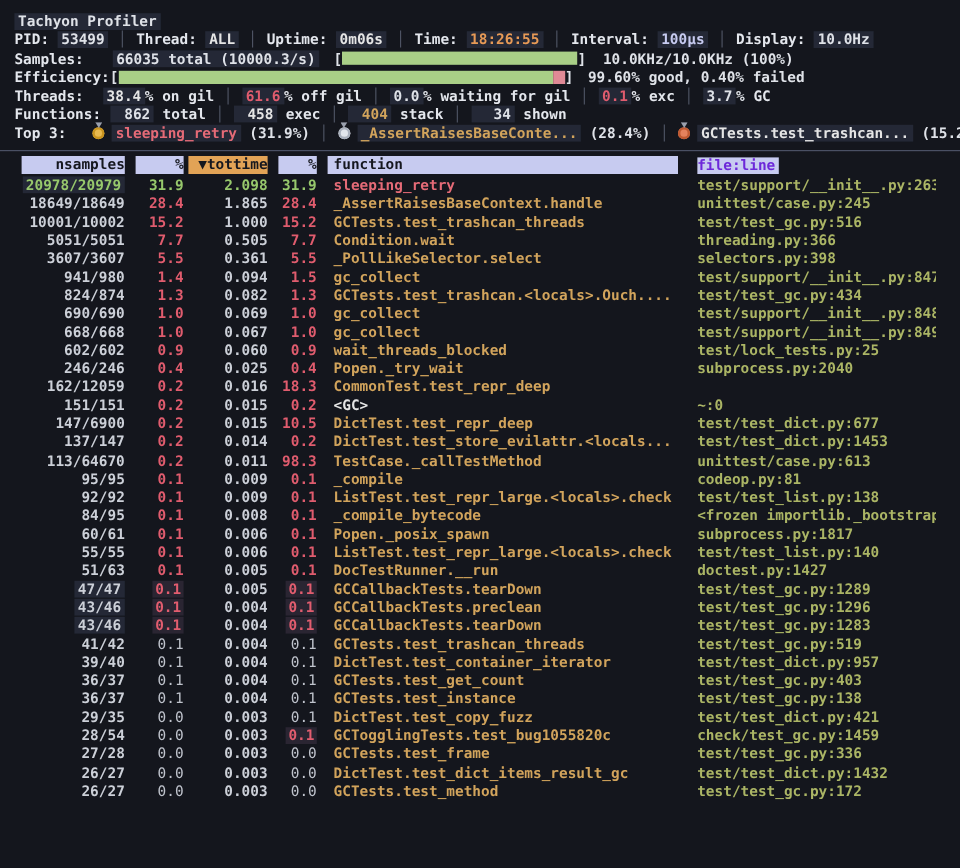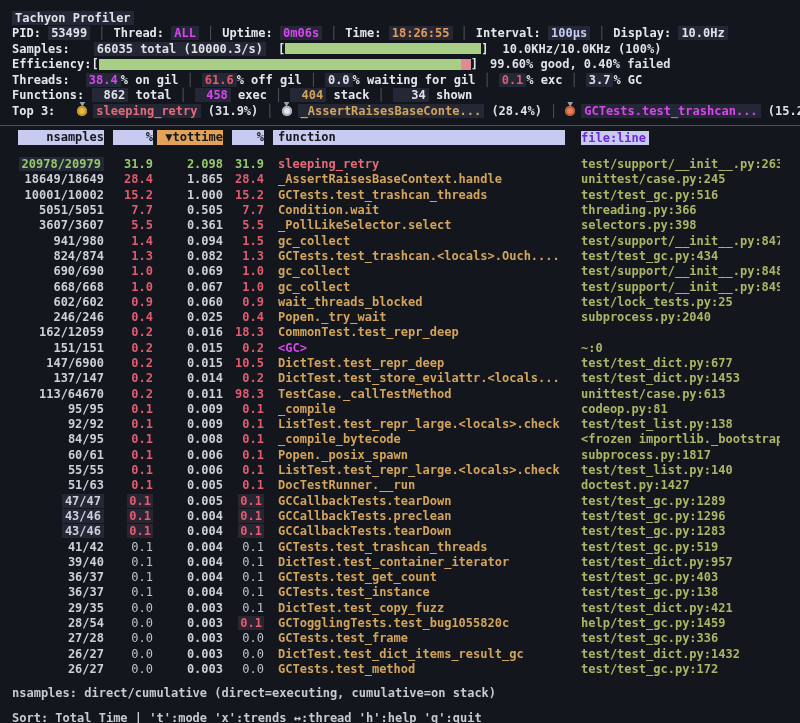--- a/index.html
+++ b/index.html
@@ -9,37 +9,37 @@
     width:800px;height:723px;overflow:hidden;
     background:#14161d;color:#ccd0d8;
     font-family:"DejaVu Sans Mono",monospace;
     font-size:12px;font-weight:bold;
   }
   .wrap{padding:10px 20px 0 12px}
   .hline{height:15.5px;display:flex;align-items:center;white-space:pre}
   .lbl{color:#e4e7ed}
   .chip{background:#242836;padding:0 3px}
   .sep{color:#4f5565;margin:0 8px;font-weight:normal}
-  .green{color:#d946ef}
+  .green{color:#e5e5e5}
   .red{color:#e05c6e}
   .orange{color:#e79a56}
   .yellow{color:#d2a45c}
   .pink{color:#e56b77}
   .lav{color:#c7cbf0}
   .white{color:#dfe2e8}
   .bracket{color:#dfe2e8}
   .bar-seg{display:inline-block;height:11px}
   .barbox{display:inline-flex;height:11px;align-items:stretch}
   .fill-good{background:#a9cf87}
   .fill-fail{background:#e08a96}
   .rule{border:0;border-top:1px solid #4a5064;margin:6px 0 4px -12px;width:800px}
   
   .table{margin-left:6px}
   .trow{display:flex;height:15.3px;align-items:center;white-space:pre}
-  .thead{height:16px;margin-bottom:11px}
+  .thead{height:16px;margin-bottom:1px}
   .col-ns{width:86px;text-align:right}
   .col-p1{width:40px;margin-left:9px;text-align:right}
   .col-tt{width:66px;margin-left:4px;text-align:right}
   .col-p2{width:32px;margin-left:9px;text-align:right}
   .col-fn{width:292px;margin-left:9px;padding-left:5px;overflow:hidden}
   .col-fl{flex:1;margin-left:16px;overflow:hidden;color:#abb565}
   .th{background:#c7cbf0;color:#15171e;height:15px;line-height:15px}
   .th.sort{background:#e2a356}
   .thf{background:none}
   .thbg{background:#c7cbf0;color:#6d28d9;padding-right:3px}
@@ -136,25 +136,21 @@
         <div class="trow"><div class="col-ns"><span>55/55</span></div><div class="col-p1"><span class="r">0.1</span></div><div class="col-tt"><span>0.006</span></div><div class="col-p2"><span class="r">0.1</span></div><div class="col-fn"><span class="yellow">ListTest.test_repr_large.&lt;locals&gt;.check</span></div><div class="col-fl"><span>test/test_list.py:140</span></div></div>
         <div class="trow"><div class="col-ns"><span>51/63</span></div><div class="col-p1"><span class="r">0.1</span></div><div class="col-tt"><span>0.005</span></div><div class="col-p2"><span class="r">0.1</span></div><div class="col-fn"><span class="yellow">DocTestRunner.__run</span></div><div class="col-fl"><span>doctest.py:1427</span></div></div>
         <div class="trow"><div class="col-ns"><span class="nschip">47/47</span></div><div class="col-p1"><span class="rh">0.1</span></div><div class="col-tt"><span>0.005</span></div><div class="col-p2"><span class="rh">0.1</span></div><div class="col-fn"><span class="yellow">GCCallbackTests.tearDown</span></div><div class="col-fl"><span>test/test_gc.py:1289</span></div></div>
         <div class="trow"><div class="col-ns"><span class="nschip">43/46</span></div><div class="col-p1"><span class="rh">0.1</span></div><div class="col-tt"><span>0.004</span></div><div class="col-p2"><span class="rh">0.1</span></div><div class="col-fn"><span class="yellow">GCCallbackTests.preclean</span></div><div class="col-fl"><span>test/test_gc.py:1296</span></div></div>
         <div class="trow"><div class="col-ns"><span class="nschip">43/46</span></div><div class="col-p1"><span class="rh">0.1</span></div><div class="col-tt"><span>0.004</span></div><div class="col-p2"><span class="rh">0.1</span></div><div class="col-fn"><span class="yellow">GCCallbackTests.tearDown</span></div><div class="col-fl"><span>test/test_gc.py:1283</span></div></div>
         <div class="trow"><div class="col-ns"><span>41/42</span></div><div class="col-p1"><span class="w">0.1</span></div><div class="col-tt"><span>0.004</span></div><div class="col-p2"><span class="w">0.1</span></div><div class="col-fn"><span class="yellow">GCTests.test_trashcan_threads</span></div><div class="col-fl"><span>test/test_gc.py:519</span></div></div>
         <div class="trow"><div class="col-ns"><span>39/40</span></div><div class="col-p1"><span class="w">0.1</span></div><div class="col-tt"><span>0.004</span></div><div class="col-p2"><span class="w">0.1</span></div><div class="col-fn"><span class="yellow">DictTest.test_container_iterator</span></div><div class="col-fl"><span>test/test_dict.py:957</span></div></div>
         <div class="trow"><div class="col-ns"><span>36/37</span></div><div class="col-p1"><span class="w">0.1</span></div><div class="col-tt"><span>0.004</span></div><div class="col-p2"><span class="w">0.1</span></div><div class="col-fn"><span class="yellow">GCTests.test_get_count</span></div><div class="col-fl"><span>test/test_gc.py:403</span></div></div>
         <div class="trow"><div class="col-ns"><span>36/37</span></div><div class="col-p1"><span class="w">0.1</span></div><div class="col-tt"><span>0.004</span></div><div class="col-p2"><span class="w">0.1</span></div><div class="col-fn"><span class="yellow">GCTests.test_instance</span></div><div class="col-fl"><span>test/test_gc.py:138</span></div></div>
         <div class="trow"><div class="col-ns"><span>29/35</span></div><div class="col-p1"><span class="w">0.0</span></div><div class="col-tt"><span>0.003</span></div><div class="col-p2"><span class="w">0.1</span></div><div class="col-fn"><span class="yellow">DictTest.test_copy_fuzz</span></div><div class="col-fl"><span>test/test_dict.py:421</span></div></div>
-        <div class="trow"><div class="col-ns"><span>28/54</span></div><div class="col-p1"><span class="w">0.0</span></div><div class="col-tt"><span>0.003</span></div><div class="col-p2"><span class="rh">0.1</span></div><div class="col-fn"><span class="yellow">GCTogglingTests.test_bug1055820c</span></div><div class="col-fl"><span>help/test_gc.py:1459</span></div></div>
+        <div class="trow"><div class="col-ns"><span>28/54</span></div><div class="col-p1"><span class="w">0.0</span></div><div class="col-tt"><span>0.003</span></div><div class="col-p2"><span class="rh">0.1</span></div><div class="col-fn"><span class="yellow">GCTogglingTests.test_bug1055820c</span></div><div class="col-fl"><span>check/test_gc.py:1459</span></div></div>
         <div class="trow"><div class="col-ns"><span>27/28</span></div><div class="col-p1"><span class="w">0.0</span></div><div class="col-tt"><span>0.003</span></div><div class="col-p2"><span class="w">0.0</span></div><div class="col-fn"><span class="yellow">GCTests.test_frame</span></div><div class="col-fl"><span>test/test_gc.py:336</span></div></div>
         <div class="trow"><div class="col-ns"><span>26/27</span></div><div class="col-p1"><span class="w">0.0</span></div><div class="col-tt"><span>0.003</span></div><div class="col-p2"><span class="w">0.0</span></div><div class="col-fn"><span class="yellow">DictTest.test_dict_items_result_gc</span></div><div class="col-fl"><span>test/test_dict.py:1432</span></div></div>
         <div class="trow"><div class="col-ns"><span>26/27</span></div><div class="col-p1"><span class="w">0.0</span></div><div class="col-tt"><span>0.003</span></div><div class="col-p2"><span class="w">0.0</span></div><div class="col-fn"><span class="yellow">GCTests.test_method</span></div><div class="col-fl"><span>test/test_gc.py:172</span></div></div>
       </div>
   </div>
 
-  <div class="footer">
-    <div class="hline">nsamples: direct/cumulative (direct=executing, cumulative=on stack)</div>
-    <div class="hline">Sort: Total Time | 't':mode 'x':trends ↔:thread 'h':help 'q':quit</div>
-  </div>
 
 </div>
 
 </body></html>

